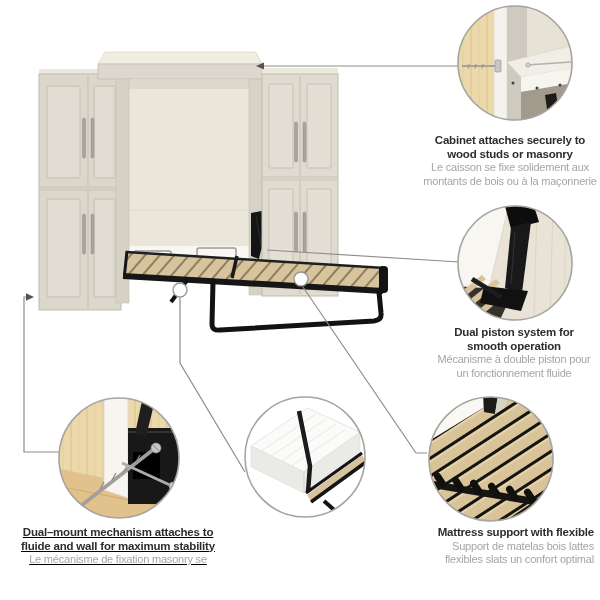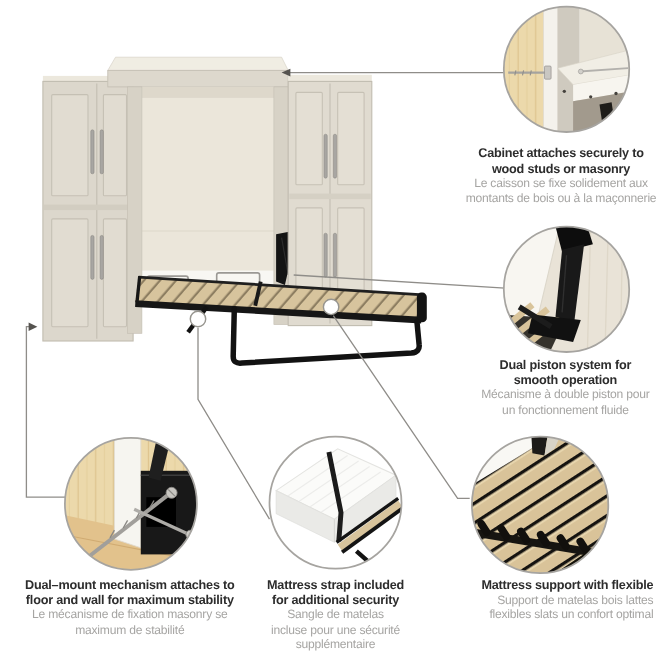--- a/index.html
+++ b/index.html
@@ -7,21 +7,21 @@
        font-family:"Liberation Sans",sans-serif;}
   .stage{position:absolute;left:4px;top:0;width:504px;height:600px;}
   svg.scene{position:absolute;left:0;top:0;}
   .callout{position:absolute;text-align:center;}
   .callout .en{font-size:11.5px;font-weight:700;color:#2d2d2d;line-height:13.5px;
                letter-spacing:-0.2px;white-space:nowrap;}
   .callout .fr{font-size:11px;font-weight:400;color:#a6a5a3;line-height:13.5px;
                letter-spacing:-0.2px;white-space:nowrap;}
   #t1{left:399px;top:134px;width:214px;}
   #t2{left:402px;top:326px;width:216px;}
-  #t3{left:4px;top:526px;width:220px;}
+  #t3{left:4px;top:526px;width:220px;text-decoration:underline;}
   #t4{left:226px;top:526px;width:150px;}
   #t5{left:390px;top:526px;width:200px;text-align:right;}
 </style>
 </head>
 <body>
 
 <div class="stage">
 
 <svg class="scene" width="600" height="600" viewBox="0 0 600 600">
   <defs>
@@ -239,32 +239,24 @@
 
   <div class="callout" id="t2">
     <div class="en">Dual piston system for</div>
     <div class="en">smooth operation</div>
     <div class="fr">Mécanisme à double piston pour</div>
     <div class="fr">un fonctionnement fluide</div>
   </div>
 
   <div class="callout" id="t3">
     <div class="en">Dual–mount mechanism attaches to</div>
-    <div class="en">floor and wall for maximum stability</div>
+    <div class="en">fluide and wall for maximum stability</div>
     <div class="fr">Le mécanisme de fixation masonry se</div>
-    <div class="fr">maximum de stabilité</div>
-  </div>
-
-  <div class="callout" id="t4">
-    <div class="en">Mattress strap included</div>
-    <div class="en">for additional security</div>
-    <div class="fr">Sangle de matelas</div>
-    <div class="fr">incluse pour une sécurité</div>
-    <div class="fr">supplémentaire</div>
-  </div>
+  </div>
+
 
   <div class="callout" id="t5">
     <div class="en">Mattress support with flexible</div>
     <div class="fr">Support de matelas bois lattes</div>
     <div class="fr">flexibles slats un confort optimal</div>
   </div>
 
 </div>
 
 </body></html>

